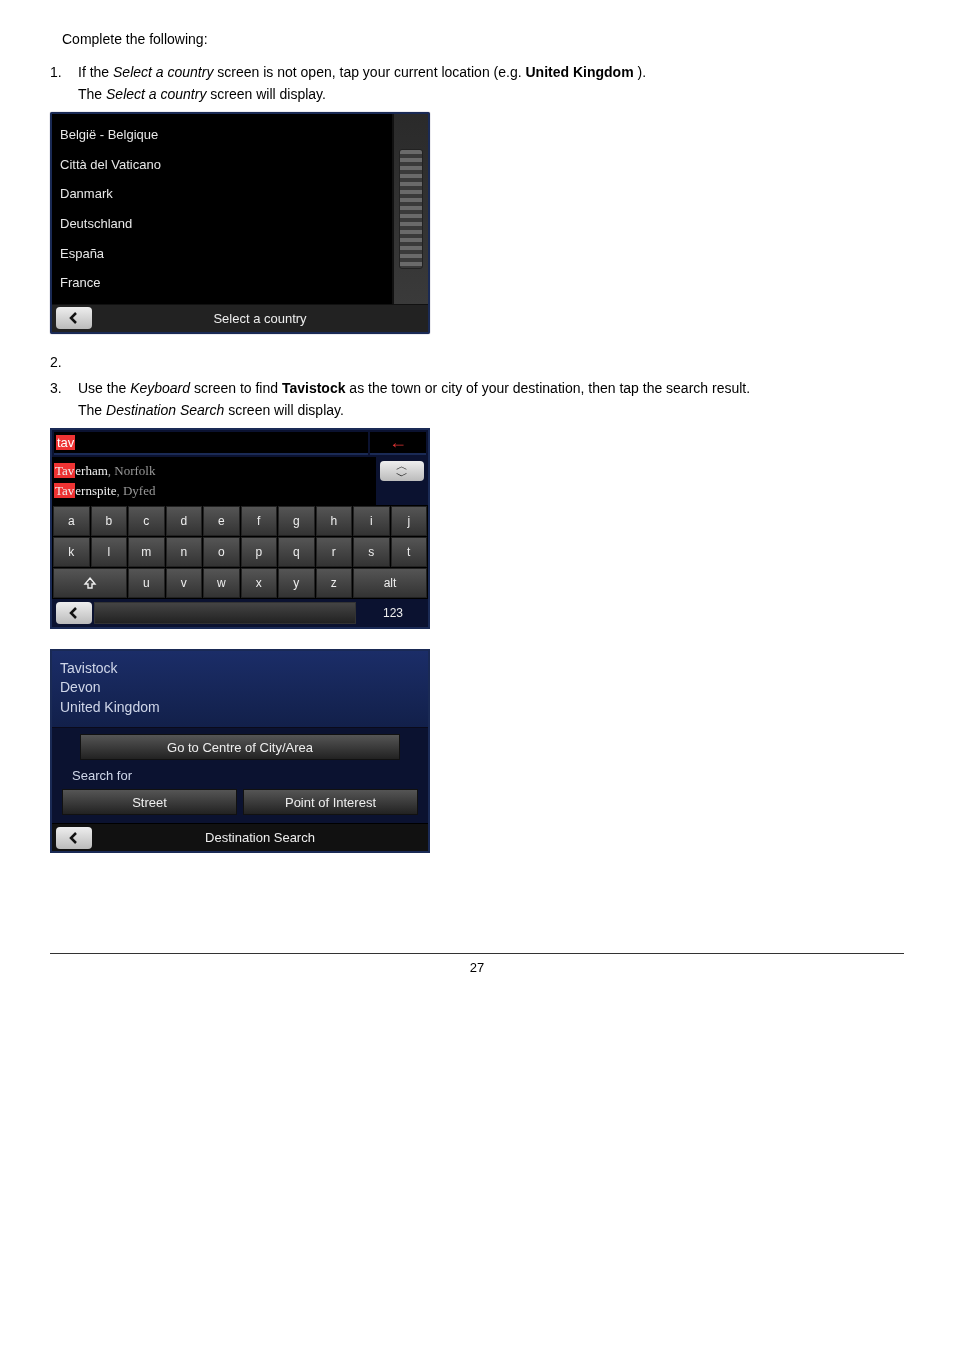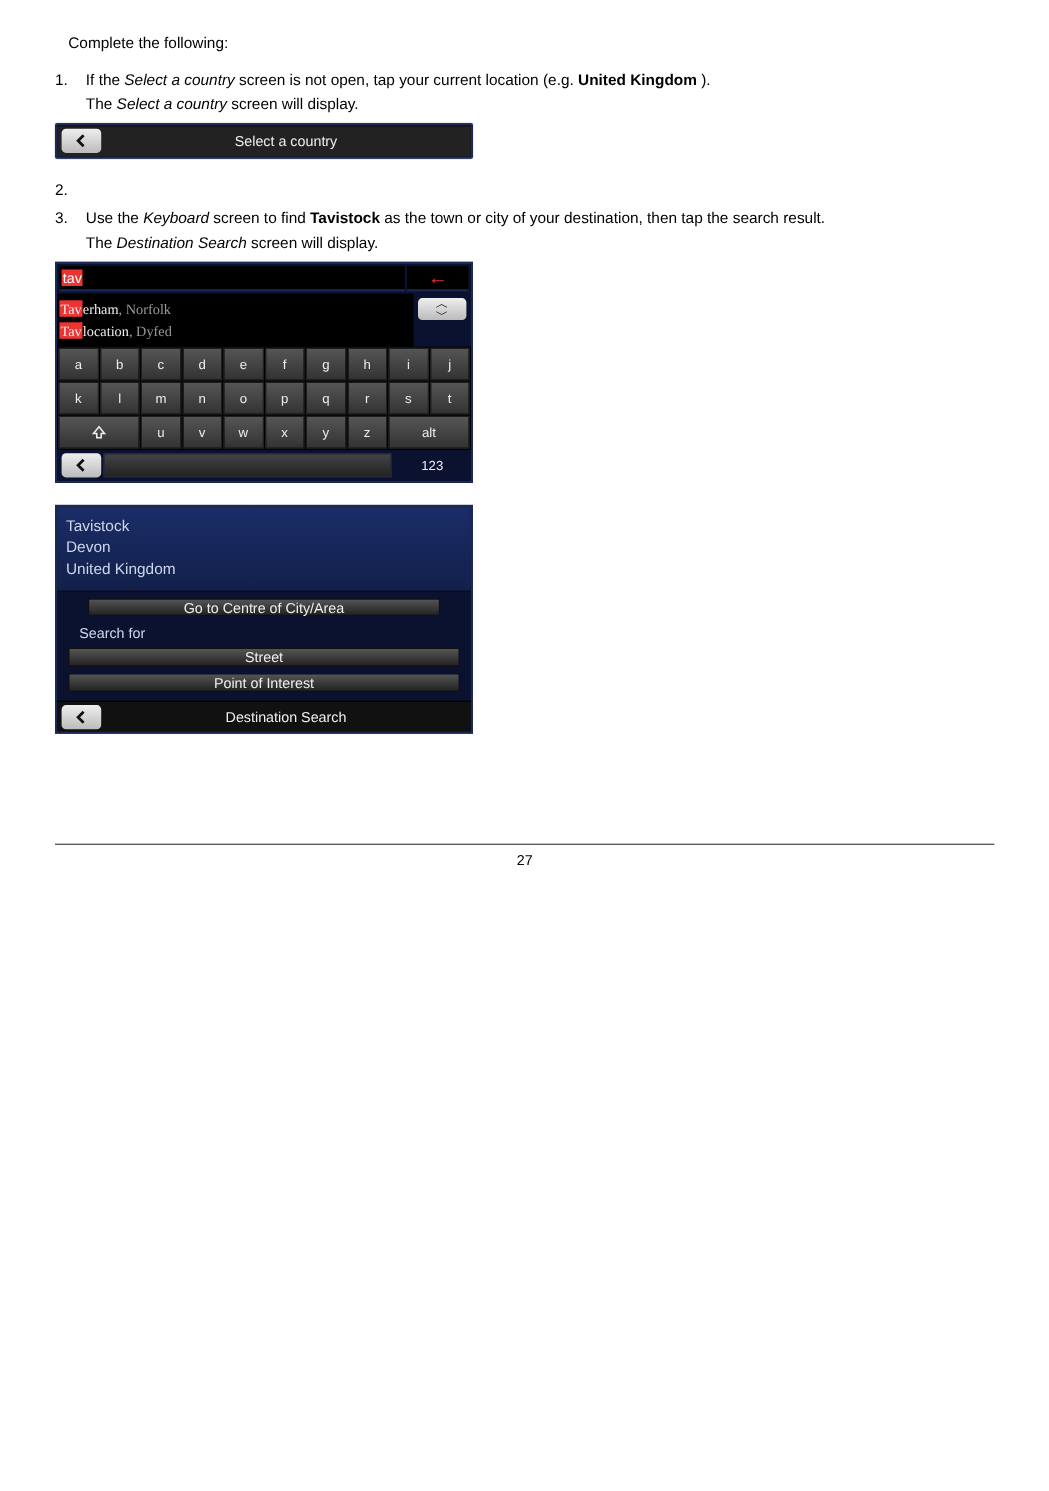--- a/index.html
+++ b/index.html
@@ -241,39 +241,38 @@
   .s3-addr {
     background: linear-gradient(#1b2d68,#12204a);
     color: #cfd6e8;
     font-size: 14px;
     padding: 8px 8px 10px 8px;
     line-height: 1.4;
     border-bottom: 1px solid #0a0a1a;
   }
   .s3-btn-wide {
     margin: 6px 28px;
-    height: 16px;
+    height: 26px;
     background: linear-gradient(#555,#222);
     color: #eee;
     font-size: 13px;
     display: flex;
     align-items: center;
     justify-content: center;
     border: 1px solid #111;
   }
   .s3-label {
     color: #cfd6e8;
     font-size: 13px;
     padding: 2px 20px;
   }
   .s3-row {
     display: flex;
     gap: 6px;
     padding: 4px 10px 8px 10px;
-    flex-direction: column;
   }
   .s3-row .btn {
     flex: 1;
     height: 26px;
     background: linear-gradient(#555,#222);
     color: #eee;
     font-size: 13px;
     display: flex;
     align-items: center;
     justify-content: center;
@@ -319,20 +318,33 @@
       <span>).</span>
       <div style="margin-top:6px">
         <span>The </span>
         <i>Select a country</i>
         <span> screen will display.</span>
       </div>
     </div>
   </div>
 
   <div class="screen sub-indent">
+    <div class="s1-body">
+      <div class="s1-list">
+        <div>België - Belgique</div>
+        <div>Città del Vaticano</div>
+        <div>Danmark</div>
+        <div>Deutschland</div>
+        <div>España</div>
+        <div>France</div>
+      </div>
+      <div class="s1-scroll">
+        <div class="scroll-knob"></div>
+      </div>
+    </div>
     <div class="s1-footer">
       <div class="back-chip">
         <svg viewBox="0 0 12 12">
             <path d="M8 1 L3 6 L8 11" stroke="#111" stroke-width="2.5" fill="none"></path>
           </svg>
       </div>
       <div class="s1-footer-title">Select a country</div>
     </div>
   </div>
 
@@ -364,21 +376,21 @@
       <div class="s2-backspace">
         <span class="arrow-left">←</span>
       </div>
     </div>
     <div class="s2-results">
       <div class="s2-results-list">
         <div>
           <span class="hl">Tav</span><span>erham</span><span class="fade">, Norfolk</span>
         </div>
         <div>
-          <span class="hl">Tav</span><span>location</span><span class="fade">, Dyfed</span>
+          <span class="hl">Tav</span><span>ernspite</span><span class="fade">, Dyfed</span>
         </div>
       </div>
       <div class="s2-expand">
         <span>︿</span>
         <span>﹀</span>
       </div>
     </div>
     <div class="kbd">
       <div class="key">a</div>
       <div class="key">b</div>

